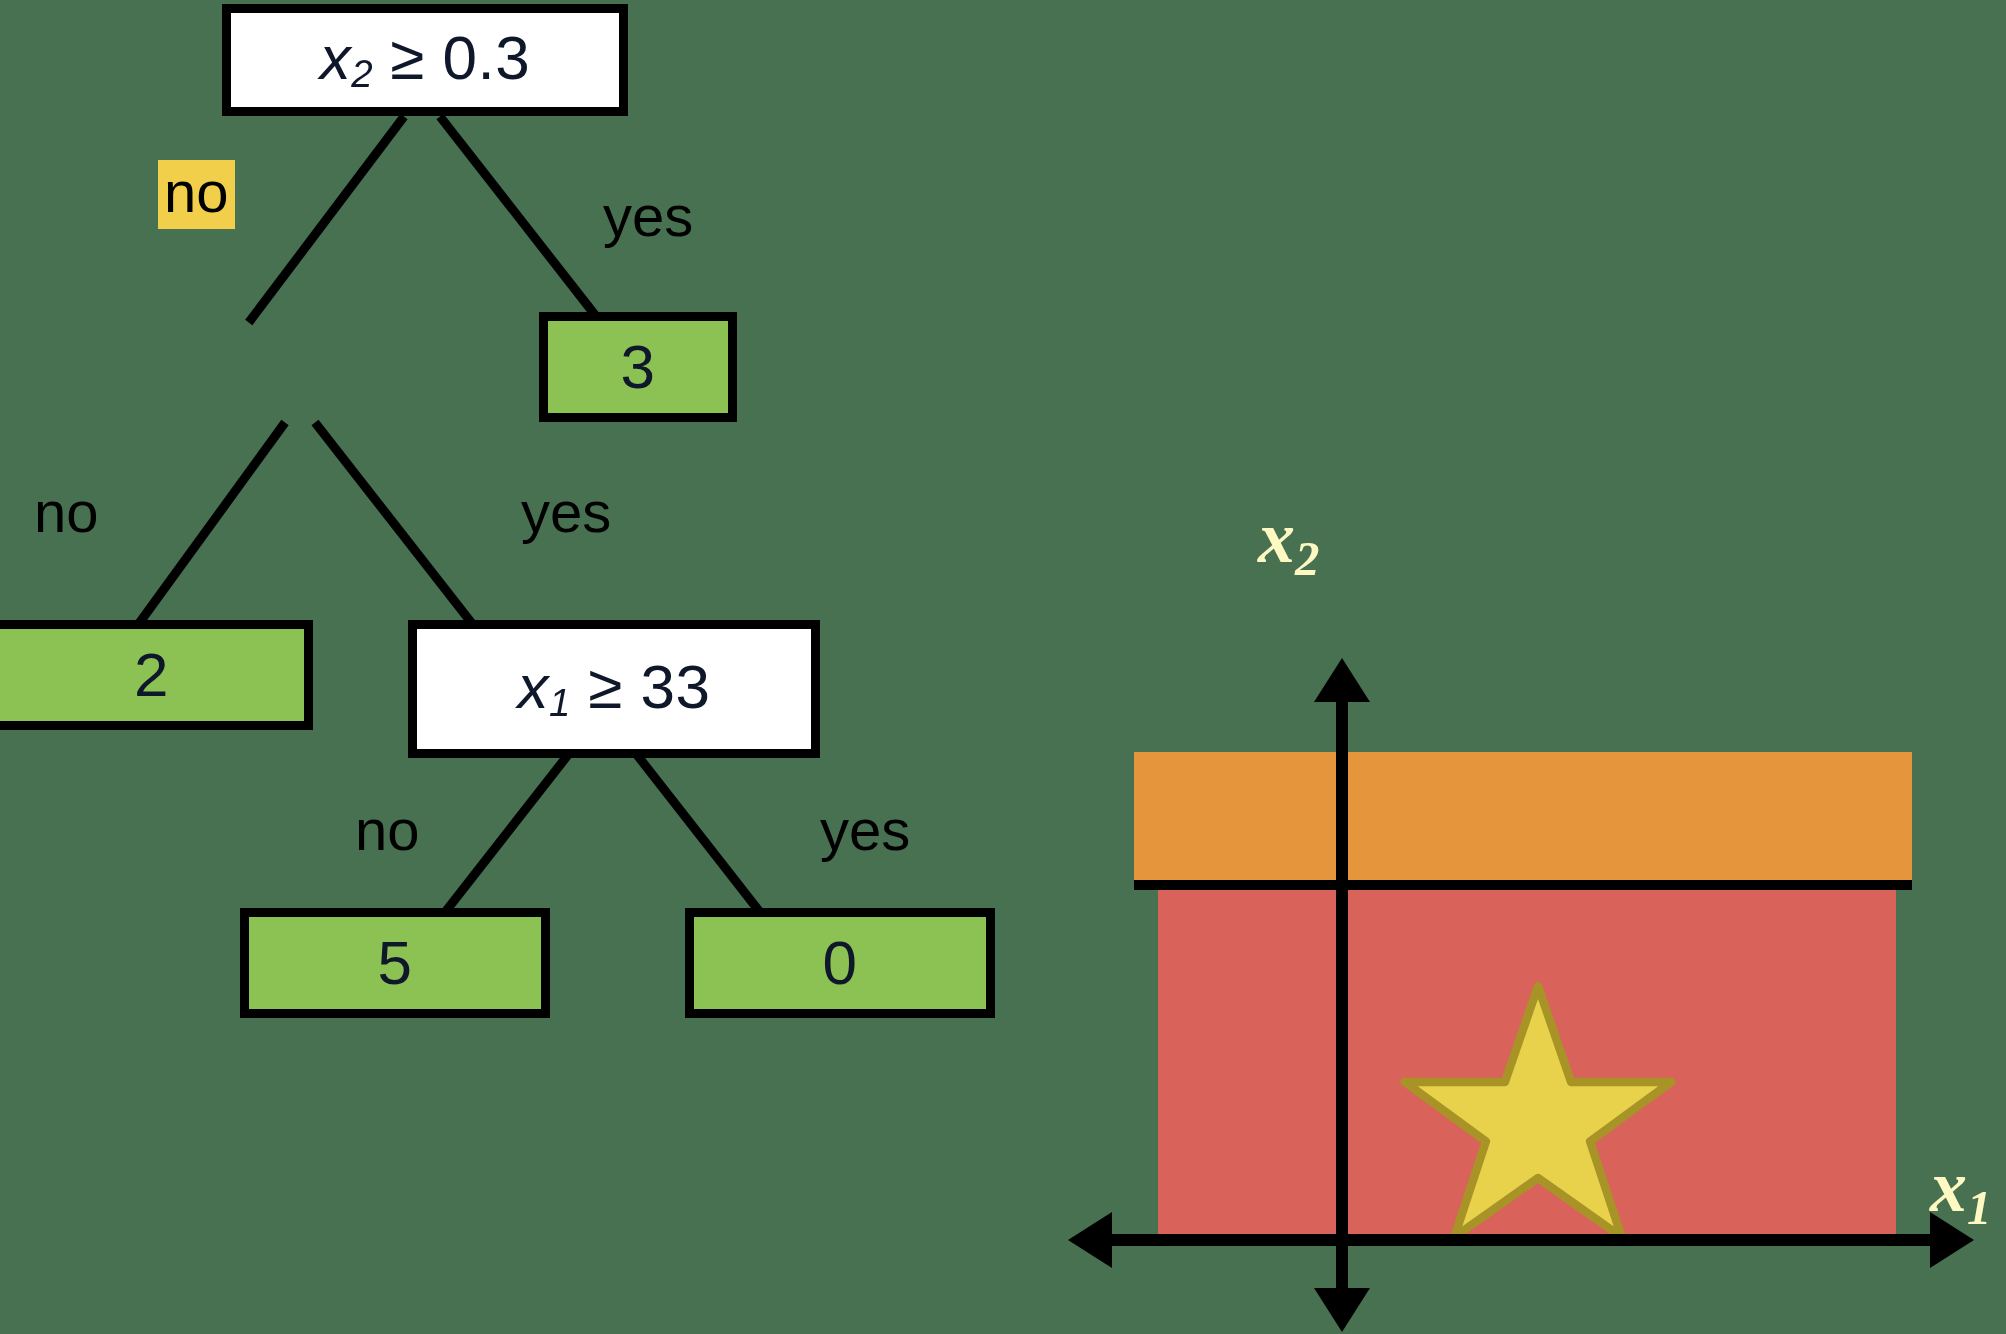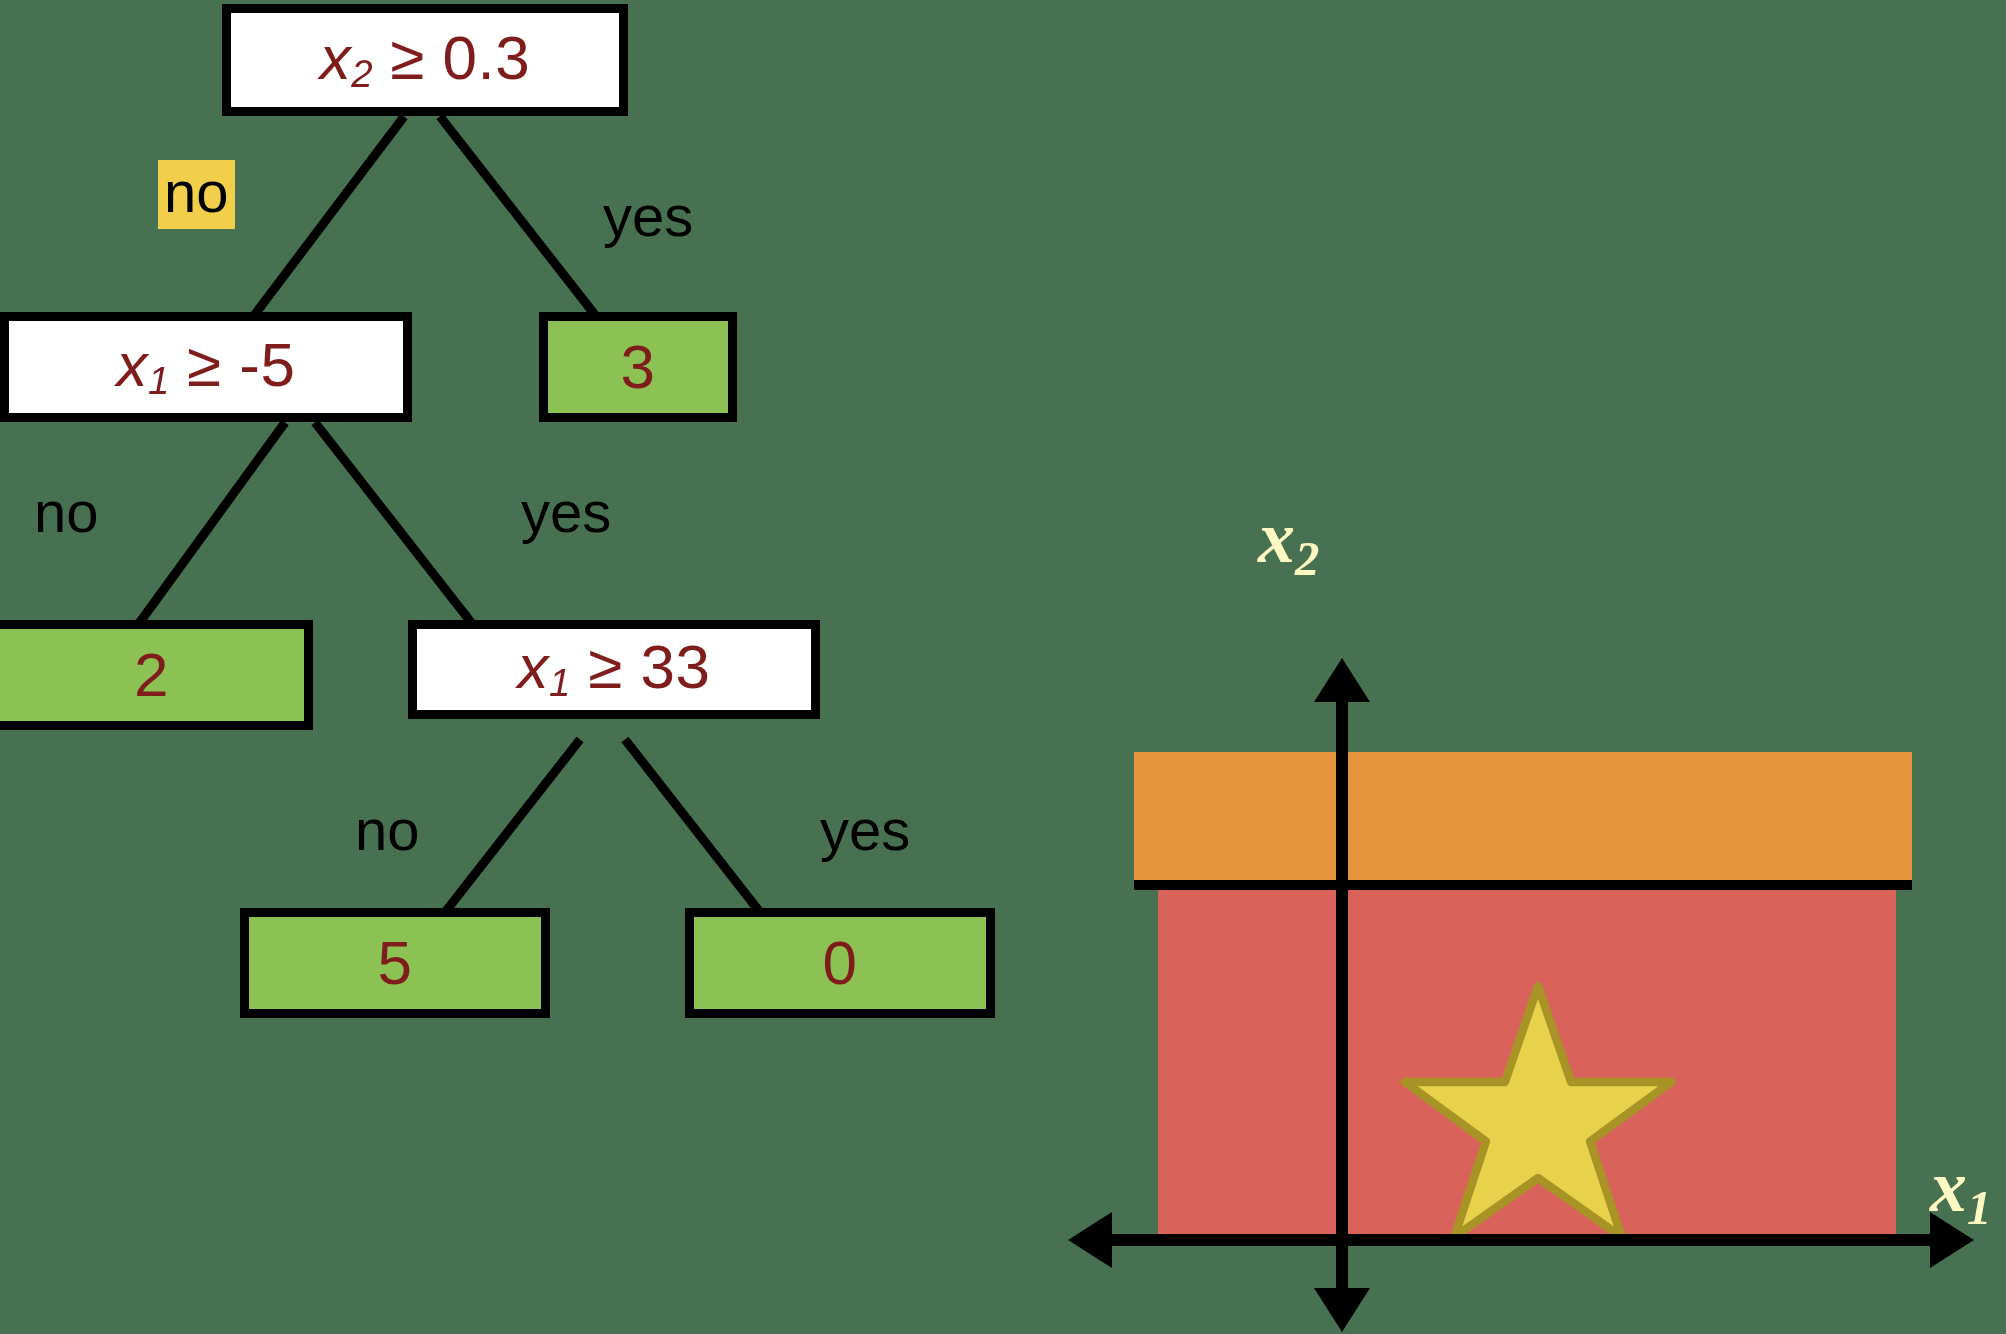--- a/index.html
+++ b/index.html
@@ -18,21 +18,21 @@
 
   
   .node {
     position: absolute;
     box-sizing: border-box;
     border: 9px solid #000000;
     display: flex;
     align-items: center;
     justify-content: center;
     line-height: 1;
-    color: #7f1d1d;
+    color: #0f172a;
     z-index: 5;
   }
   .node.decision { background: #ffffff; }
   .node.leaf { background: #8CC153; }
 
   .node .txt {
     font-size: 62px;
     white-space: nowrap;
     letter-spacing: 0.5px;
   }
@@ -140,33 +140,30 @@
   <div class="edge" style="left:285px; top:418px; width:250px; transform:rotate(126deg);"></div>
   <div class="edge" style="left:315px; top:418px; width:256px; transform:rotate(52deg);"></div>
 
   <div class="edge" style="left:580px; top:735px; width:225px; transform:rotate(128deg);"></div>
   <div class="edge" style="left:625px; top:735px; width:230px; transform:rotate(52deg);"></div>
 
   <div class="node decision" style="left:222px; top:4px; width:406px; height:112px;">
     <span class="txt"><span class="var">x</span><span class="sub">2</span>&nbsp;≥&nbsp;0.3</span>
   </div>
 
-  <div class="node decision" style="left:0px; top:312px; width:412px; height:110px;">
-    <span class="txt"><span class="var">x</span><span class="sub">1</span>&nbsp;≥&nbsp;-5</span>
-  </div>
 
   <div class="node leaf" style="left:539px; top:312px; width:198px; height:110px;">
     <span class="txt">3</span>
   </div>
 
   <div class="node leaf" style="left:-10px; top:620px; width:323px; height:110px;">
     <span class="txt">2</span>
   </div>
 
-  <div class="node decision" style="left:408px; top:620px; width:412px; height:99px;">
+  <div class="node decision" style="left:408px; top:620px; width:412px; height:138px;">
     <span class="txt"><span class="var">x</span><span class="sub">1</span>&nbsp;≥&nbsp;33</span>
   </div>
 
   <div class="node leaf" style="left:240px; top:908px; width:310px; height:110px;">
     <span class="txt">5</span>
   </div>
 
   <div class="node leaf" style="left:685px; top:908px; width:310px; height:110px;">
     <span class="txt">0</span>
   </div>

